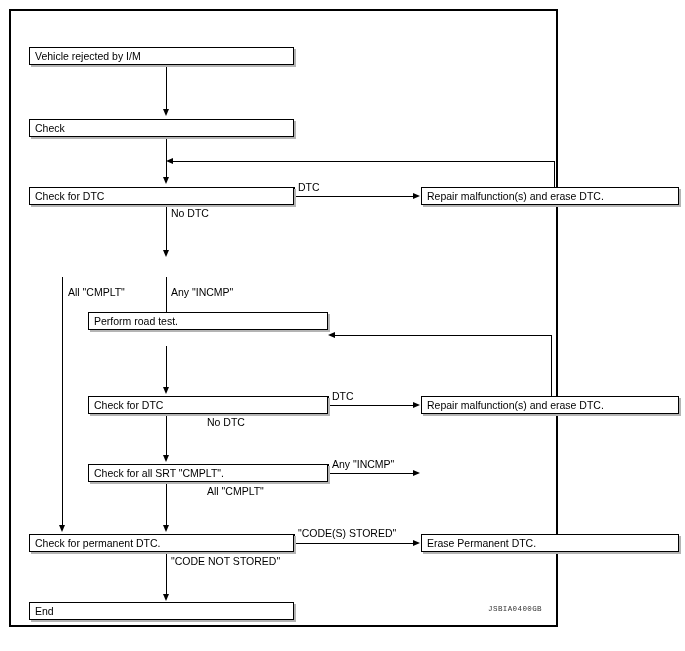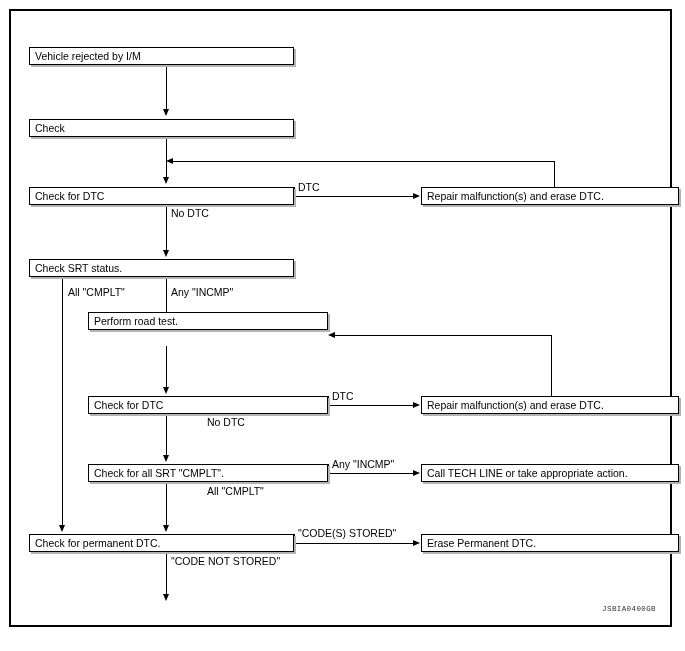--- a/index.html
+++ b/index.html
@@ -14,21 +14,21 @@
     position: relative;
     width: 685px;
     height: 651px;
     background: #ffffff;
     overflow: hidden;
   }
   .frame {
     position: absolute;
     left: 9px;
     top: 9px;
-    width: 663px;
+    width: 549px;
     height: 618px;
     border: 2px solid #000000;
     box-sizing: border-box;
     background: #ffffff;
   }
   
   .node {
     position: absolute;
     box-sizing: border-box;
     border: 1px solid #000000;
@@ -149,28 +149,27 @@
     <div class="hline" style="left:283px; top:532px; width:120px;"></div>
     <div class="arrow-right" style="left:402px; top:528.5px;"></div>
 
     <div class="vline" style="left:155px; top:541px; height:43px;"></div>
     <div class="arrow-down" style="left:151.5px; top:583px;"></div>
 
     <div class="node" style="left:18px;  top:36px;  width:265px;">Vehicle rejected by I/M</div>
     <div class="node" style="left:18px;  top:108px; width:265px;">Check</div>
     <div class="node" style="left:18px;  top:176px; width:265px;">Check for DTC</div>
     <div class="node" style="left:410px; top:176px; width:258px;">Repair malfunction(s) and erase DTC.</div>
-    <div class="node" style="left:18px;  top:248px; width:265px;">Check SRT status.</div>
     <div class="node" style="left:77px;  top:301px; width:240px;">Perform road test.</div>
     <div class="node" style="left:77px;  top:385px; width:240px;">Check for DTC</div>
     <div class="node" style="left:410px; top:385px; width:258px;">Repair malfunction(s) and erase DTC.</div>
     <div class="node" style="left:77px;  top:453px; width:240px;">Check for all SRT "CMPLT".</div>
-    <div class="node" style="left:410px; top:453px; width:258px;">Call TECH LINE or take appropriate action.</div>
     <div class="node" style="left:18px;  top:523px; width:265px;">Check for permanent DTC.</div>
     <div class="node" style="left:410px; top:523px; width:258px;">Erase Permanent DTC.</div>
+    <div class="node" style="left:18px;  top:591px; width:265px;">End</div>
 
     <div class="edge-label" style="left:287px; top:170px;">DTC</div>
     <div class="edge-label" style="left:160px; top:196px;">No DTC</div>
     <div class="edge-label" style="left:57px;  top:275px;">All "CMPLT"</div>
     <div class="edge-label" style="left:160px; top:275px;">Any "INCMP"</div>
     <div class="edge-label" style="left:321px; top:379px;">DTC</div>
     <div class="edge-label" style="left:196px; top:405px;">No DTC</div>
     <div class="edge-label" style="left:321px; top:447px;">Any "INCMP"</div>
     <div class="edge-label" style="left:196px; top:474px;">All "CMPLT"</div>
     <div class="edge-label" style="left:287px; top:516px;">"CODE(S) STORED"</div>

